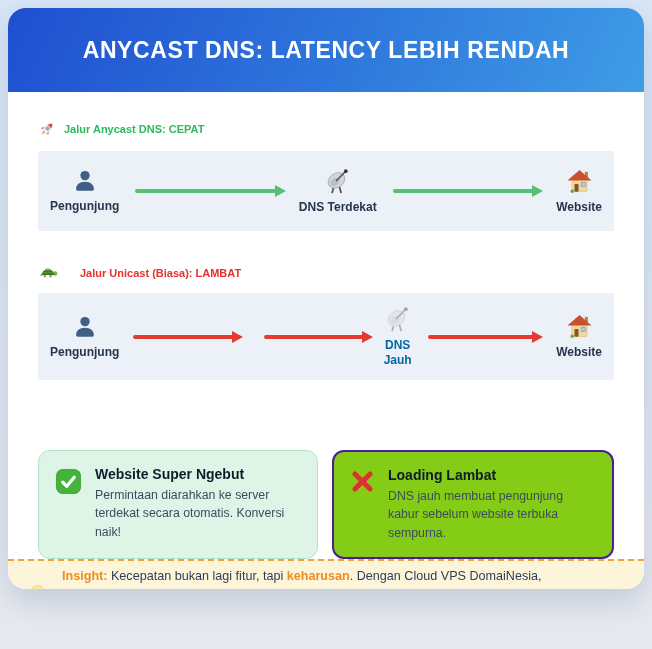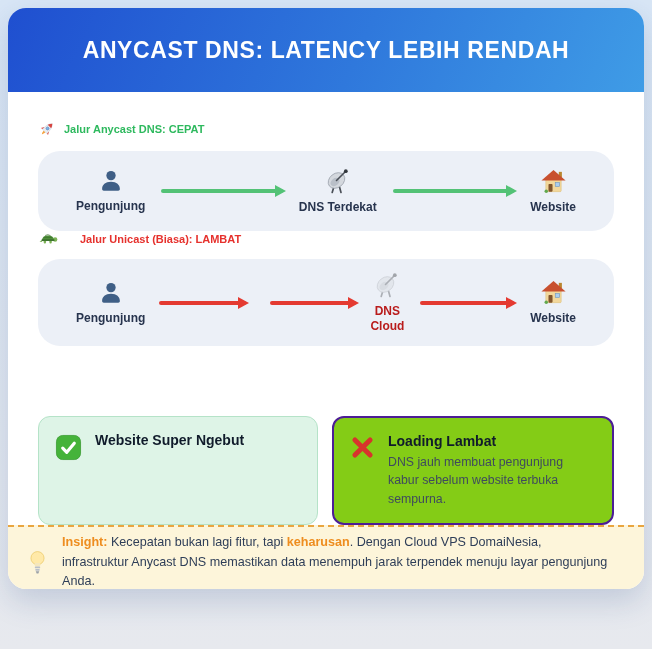--- a/index.html
+++ b/index.html
@@ -23,29 +23,29 @@
     display:flex; align-items:center; justify-content:center;
   }
   .hdr h1 { color:#ffffff; font-size:23px; font-weight:800; letter-spacing:.6px; }
   
   .bd { flex:1; padding:28px 30px 0; background:#ffffff; }
   .sec-title { display:flex; align-items:center; gap:8px; font-size:11px; font-weight:800; margin-bottom:13px; }
   .sec-title.fast { color:#2eb95e; }
   .sec-title.slow { color:#e6312d;gap:22px; }
   .sec-title .ico { display:inline-flex; }
   .lane {
-    background:#ecf0f7; border-radius:22px;
+    background:#ecf0f7; border-radius:2px;
     display:flex; align-items:center;
-    padding:12px 38px; min-height:80px; 
+    padding:12px 12px; min-height:80px; margin-bottom:34px;
   }
   .lane.slow-lane { min-height:85px; }
   .node { display:flex; flex-direction:column; align-items:center; gap:5px; }
   .node .nlabel { font-size:12px; font-weight:700; color:#27344e; text-align:center; line-height:1.25; }
   .node.faded .ico { opacity:.4; filter:grayscale(.35); }
-  .node.faded .nlabel { color:#b91c1c; }
+  .node.faded .nlabel { color:#0369a1; }
   .arrow { flex:1; height:4px; border-radius:2px; position:relative; margin:0 16px; }
   .arrow::after {
     content:""; position:absolute; right:-3px; top:50%; transform:translateY(-50%);
     border-top:6.5px solid transparent; border-bottom:6.5px solid transparent;
     border-left:11px solid;
   }
   .arrow.green { background:#53c276; } .arrow.green::after { border-left-color:#53c276; }
   .arrow.red   { background:#e43a31; } .arrow.red::after   { border-left-color:#e43a31; }
   .arrow-pair { flex:2.1; display:flex; margin:0 14px; gap:24px; }
   .arrow-pair .arrow { margin:0; }
@@ -176,21 +176,21 @@
           <div class="node faded">
             <span class="ico">
               <svg width="28" height="28" viewBox="0 0 28 28">
                 <path d="M10 19.5 8.2 25.5 M15.5 20 17 25.5" stroke="#4a4f57" stroke-width="1.7" stroke-linecap="round"></path>
                 <ellipse cx="12.5" cy="13.5" rx="9" ry="7" transform="rotate(-38 12.5 13.5)" fill="#d4d8de" stroke="#959ca6" stroke-width="0.7"></ellipse>
                 <ellipse cx="11" cy="15" rx="5" ry="3.6" transform="rotate(-38 11 15)" fill="#b9bfc8"></ellipse>
                 <line x1="12.5" y1="13.5" x2="21.5" y2="4.5" stroke="#4a4f57" stroke-width="1.6" stroke-linecap="round"></line>
                 <circle cx="21.8" cy="4.2" r="1.9" fill="#32363c"></circle>
               </svg>
             </span>
-            <span class="nlabel"><span>DNS</span><br><span>Cloud</span></span>
+            <span class="nlabel"><span>DNS</span><br><span>Jauh</span></span>
           </div>
 
           <div class="arrow red"></div>
 
           <div class="node">
             <span class="ico">
               <svg width="27" height="27" viewBox="0 0 28 28">
                 <rect x="19.5" y="4" width="3.2" height="6" fill="#b9862f"></rect>
                 <rect x="6" y="11.5" width="16" height="13" rx="1" fill="#f2d79b" stroke="#d9b96f" stroke-width="0.5"></rect>
                 <path d="M14 2 L26.5 13 H1.5 Z" fill="#c8502f"></path>
@@ -207,20 +207,21 @@
       <div class="cards">
         <div class="infocard good">
           <span class="ico">
             <svg width="27" height="27" viewBox="0 0 28 28">
               <rect x="1.5" y="1.5" width="25" height="25" rx="6.5" fill="#45b33a" stroke="#36992f" stroke-width="0.8"></rect>
               <path d="M8 14.6 L12.2 19 L20 9.6" fill="none" stroke="#ffffff" stroke-width="3.3" stroke-linecap="round" stroke-linejoin="round"></path>
             </svg>
           </span>
           <div>
             <h3>Website Super Ngebut</h3>
+            <p>Permintaan diarahkan ke server terdekat secara otomatis. Konversi naik!</p>
           </div>
         </div>
 
         <div class="infocard bad">
           <span class="ico">
             <svg width="25" height="25" viewBox="0 0 28 28">
               <path d="M5.5 5.5 L22.5 22.5 M22.5 5.5 L5.5 22.5" stroke="#d7342c" stroke-width="5.6" stroke-linecap="round"></path>
             </svg>
           </span>
           <div>

